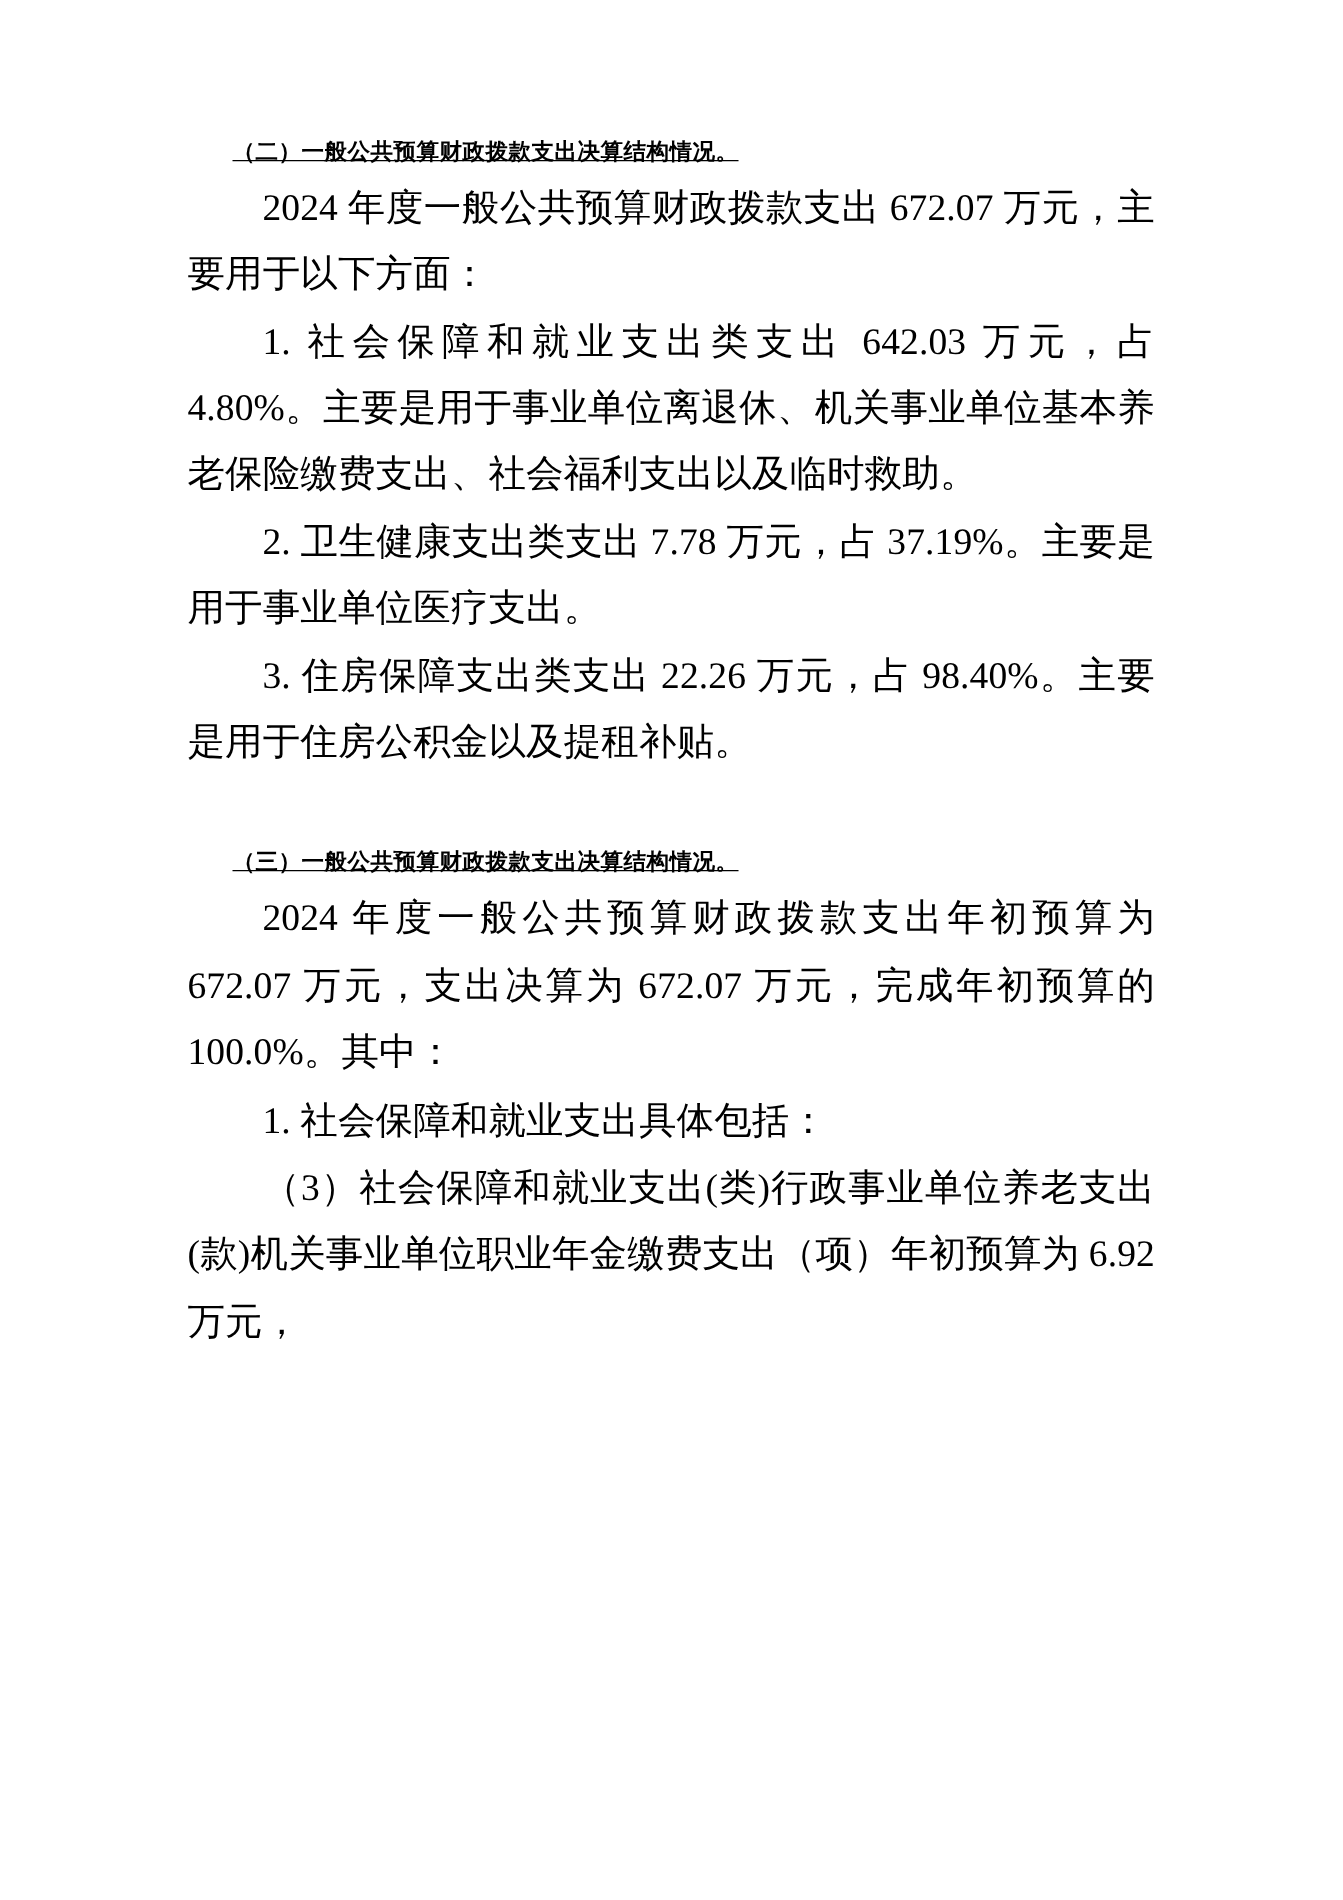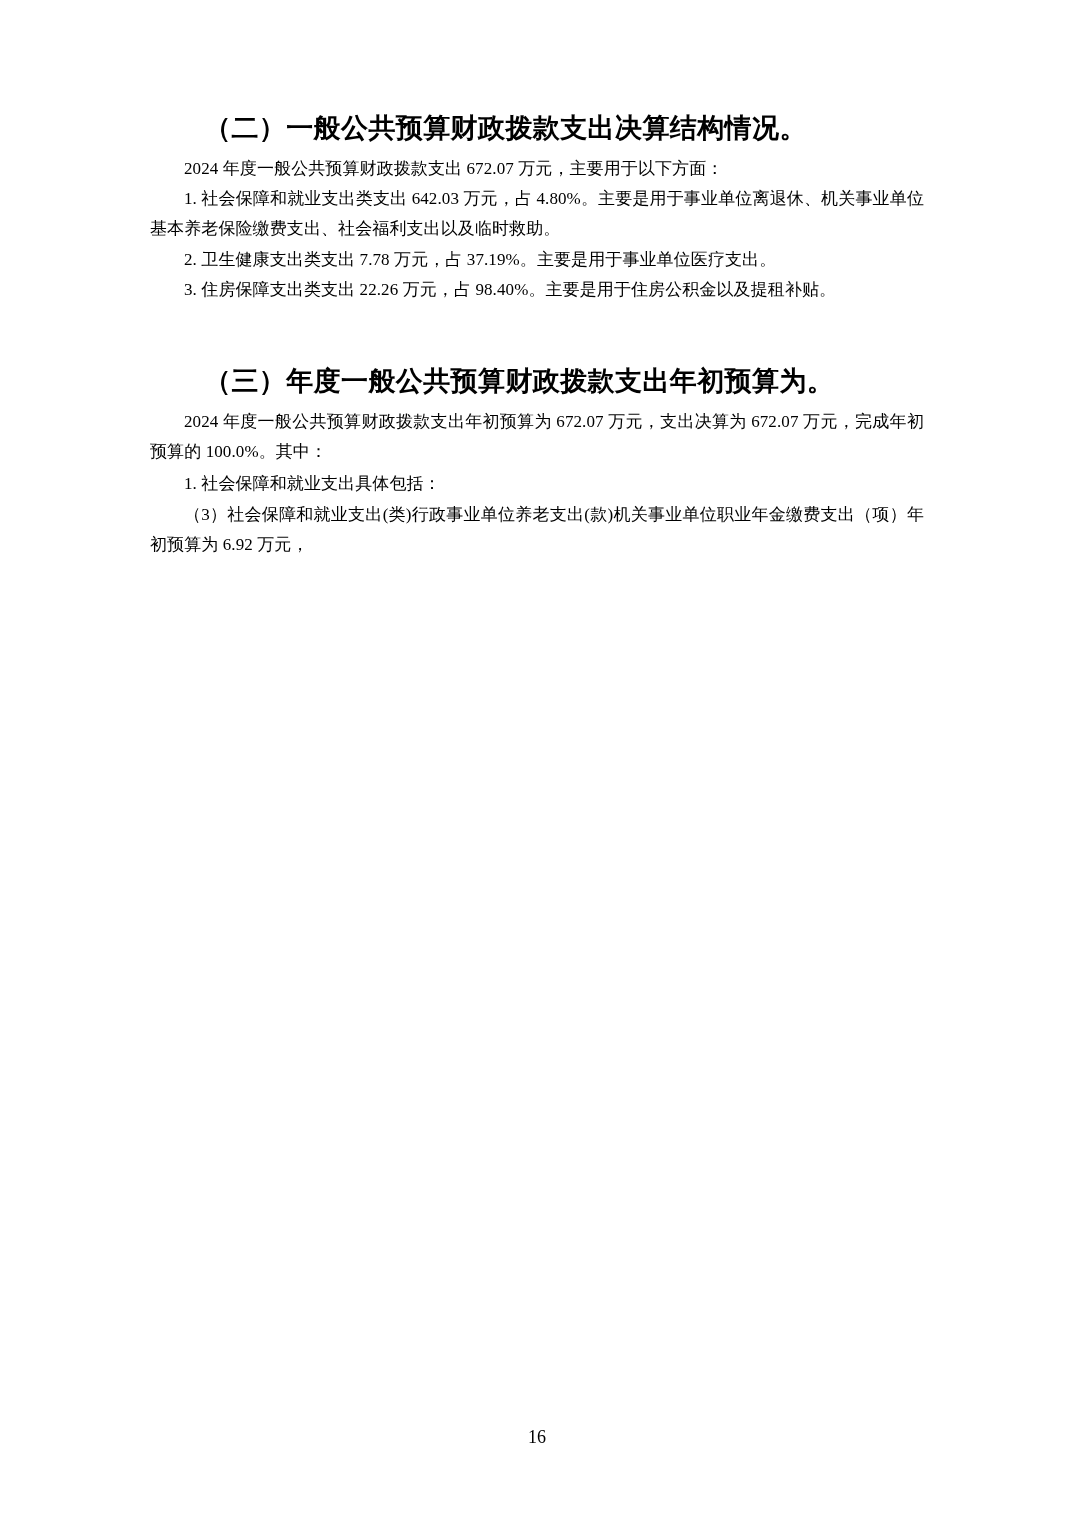--- a/index.html
+++ b/index.html
@@ -20,28 +20,29 @@
     width: 1074px;
     height: 1520px;
     box-sizing: border-box;
     padding: 108px 150px 0 150px;
   }
   .doc-body {
     width: 774px;
   }
   .heading {
     font-weight: bold;
-    font-size: 27px;
+    font-size: 18px;
     line-height: 1.55;
     text-indent: 2em;
     letter-spacing: 0.4px;
     margin: 0 0 4px 0;
+    text-decoration: underline;
   }
   .para {
-    font-size: 17px;
+    font-size: 30px;
     line-height: 1.78;
     text-indent: 2em;
     margin: 0;
     text-align: justify;
     letter-spacing: 0.1px;
   }
   .para.bold {
     font-weight: normal;
   }
   .gap-lg {
@@ -69,26 +70,25 @@
 
     <div class="heading">（二）一般公共预算财政拨款支出决算结构情况。</div>
 
     <p class="para">2024 年度一般公共预算财政拨款支出 672.07 万元，主要用于以下方面：</p>
     <p class="para">1. 社会保障和就业支出类支出 642.03 万元，占 4.80%。主要是用于事业单位离退休、机关事业单位基本养老保险缴费支出、社会福利支出以及临时救助。</p>
     <p class="para">2. 卫生健康支出类支出 7.78 万元，占 37.19%。主要是用于事业单位医疗支出。</p>
     <p class="para">3. 住房保障支出类支出 22.26 万元，占 98.40%。主要是用于住房公积金以及提租补贴。</p>
 
     <div class="gap-lg"></div>
 
-    <div class="heading">（三）年度一般公共预算财政拨款支出年初预算为。</div>
+    <div class="heading">（三）一般公共预算财政拨款支出决算结构情况。</div>
 
     <p class="para">2024 年度一般公共预算财政拨款支出年初预算为 672.07 万元，支出决算为 672.07 万元，完成年初预算的 100.0%。其中：</p>
 
     <div class="gap-sm"></div>
 
     <p class="para bold">1. 社会保障和就业支出具体包括：</p>
 
     <p class="para">（3）社会保障和就业支出(类)行政事业单位养老支出(款)机关事业单位职业年金缴费支出（项）年初预算为 6.92 万元，</p>
 
   </div>
 
-  <div class="page-number">16</div>
 </div>
 
 </body></html>

